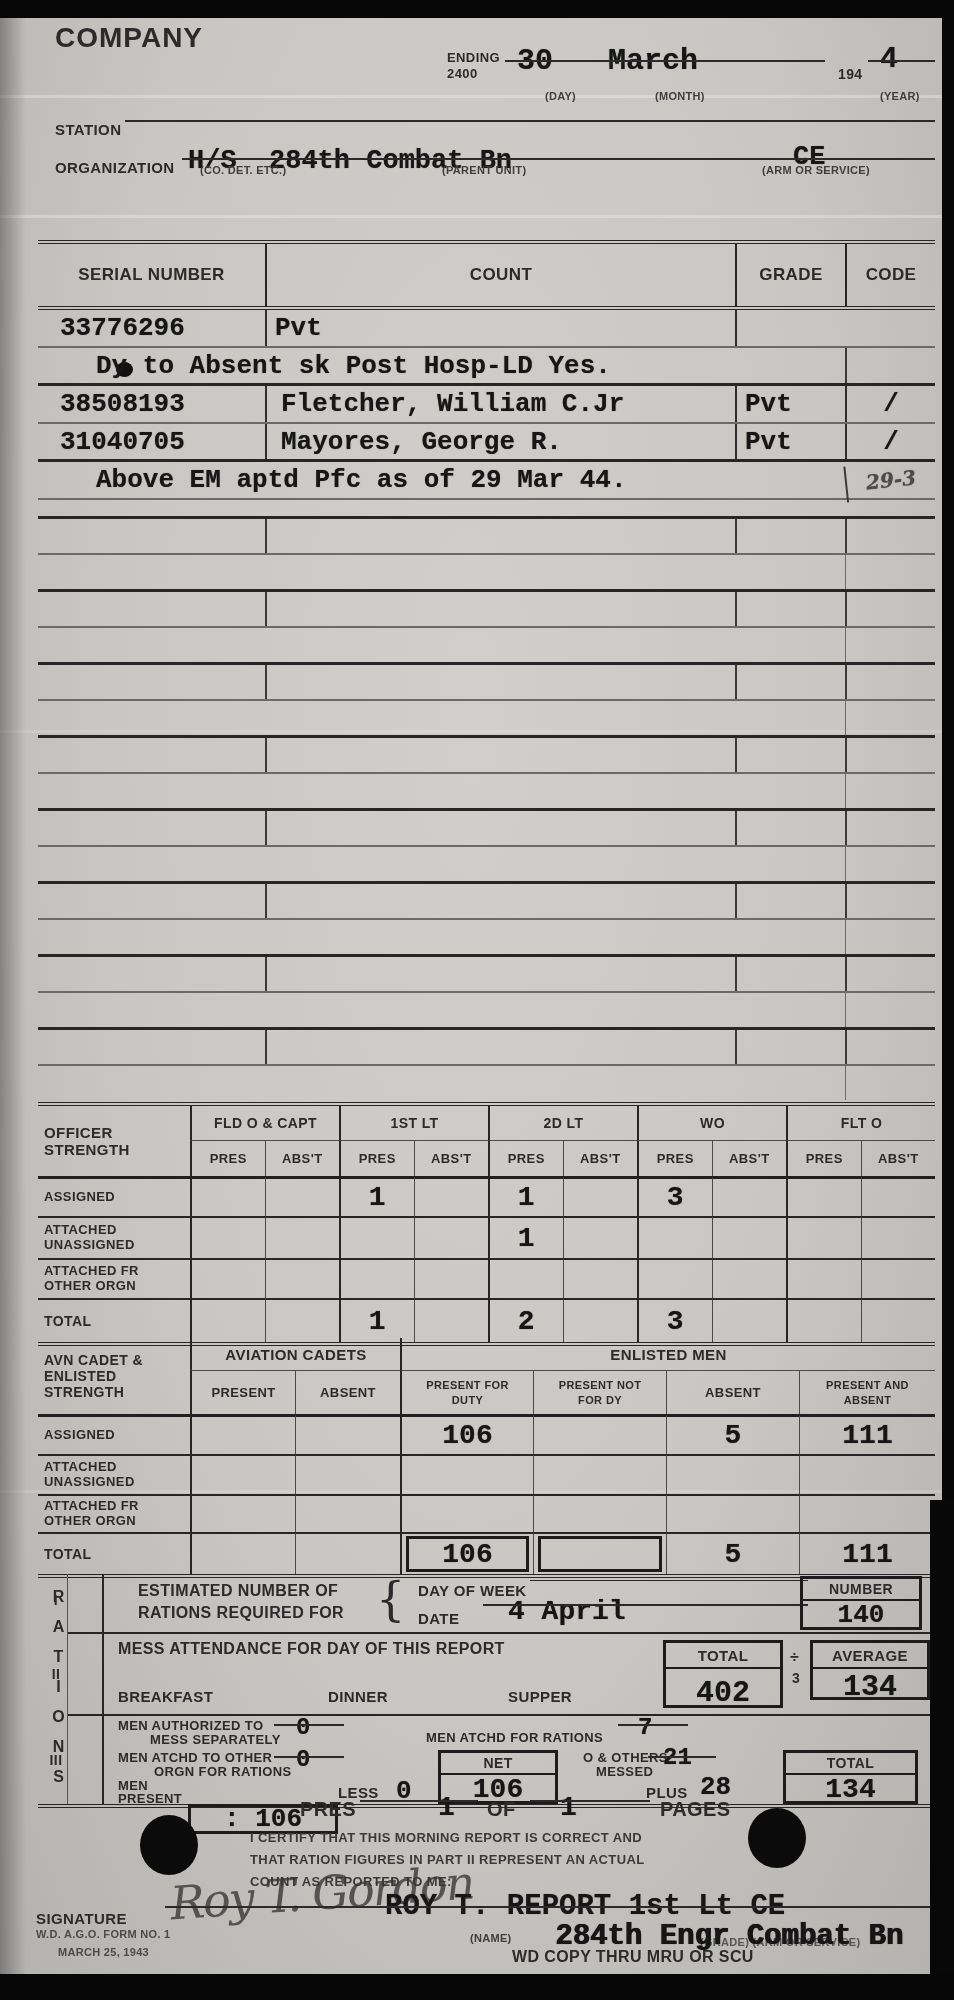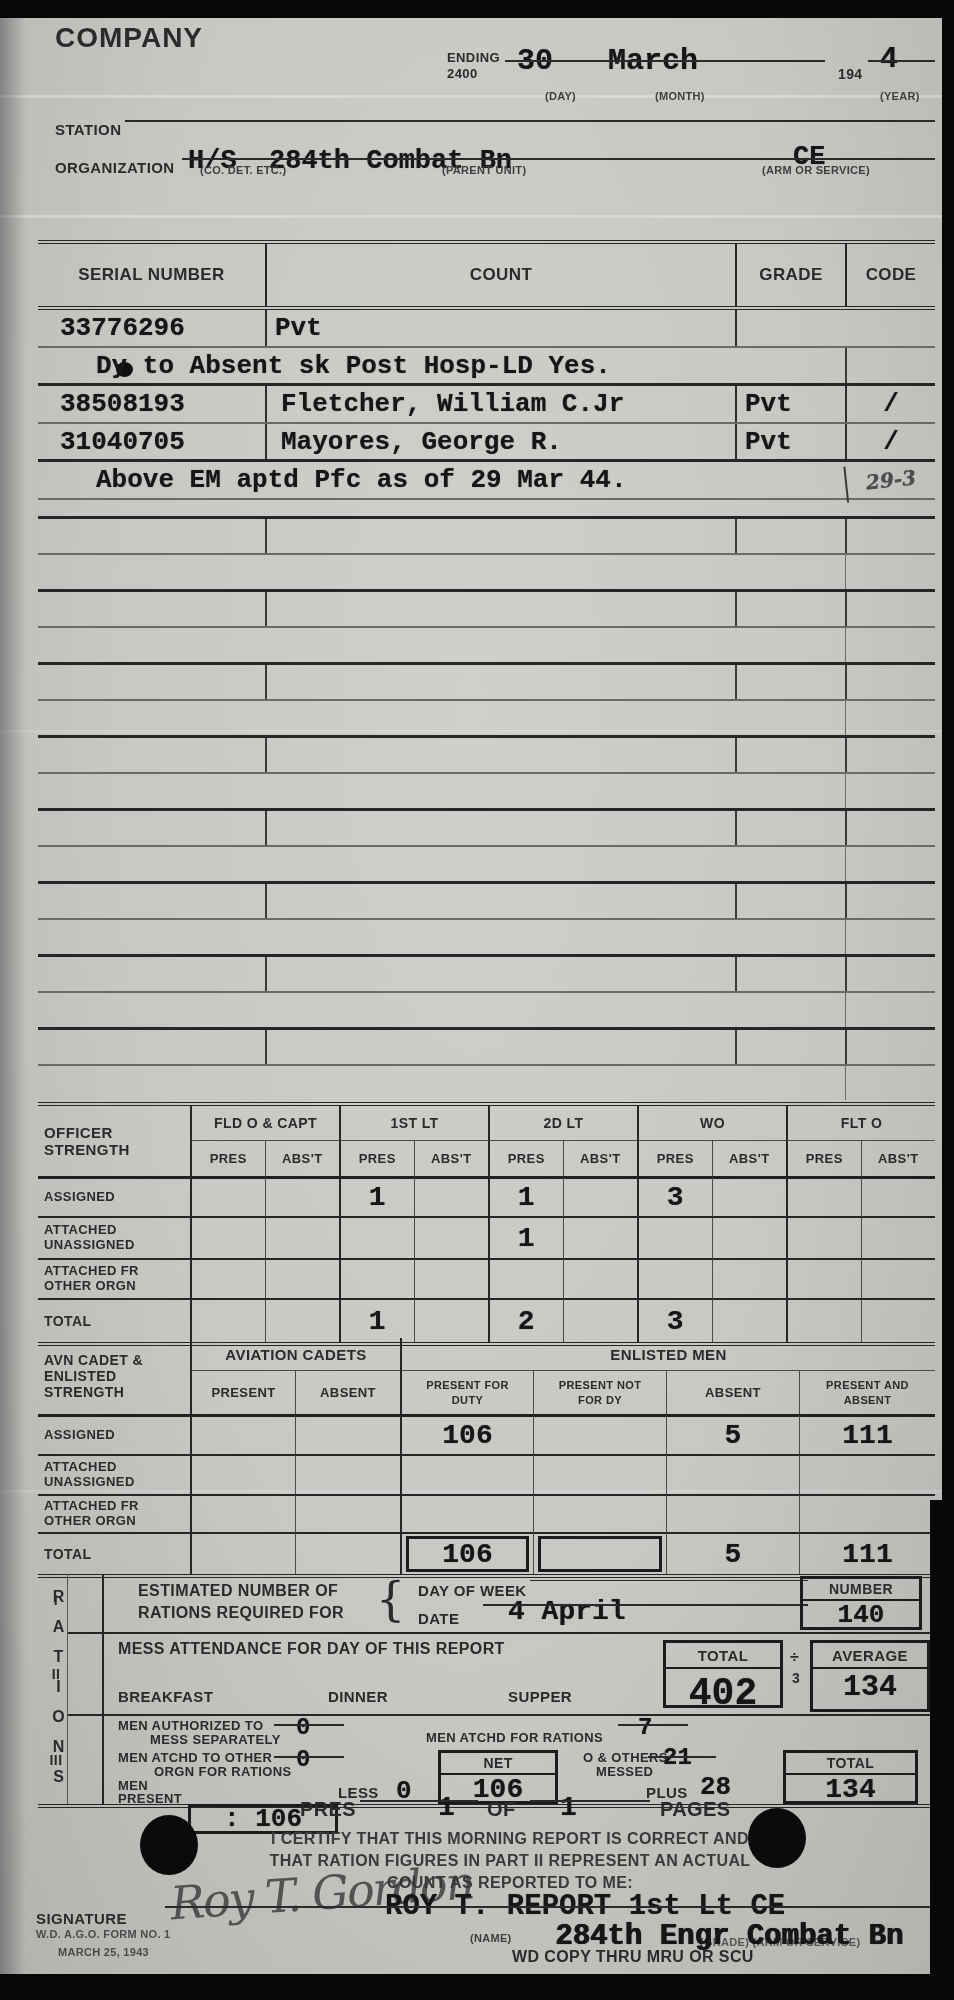--- a/index.html
+++ b/index.html
@@ -89,21 +89,21 @@
     font-size:16px; font-weight:700; color:#2b2b2b; font-family:"Liberation Sans",sans-serif; }
   .rat-numcol{ position:absolute; left:30px; top:0; bottom:0; width:36px; border-right:2px solid #262626; }
   .rat-num{ position:absolute; left:0; width:36px; text-align:center; font-size:14px; }
   .sec-div{ position:absolute; left:30px; right:0; border-top:2px solid #262626; }
   .vbox{ position:absolute; border:3px solid #1c1c1c; }
   .vbox .vbox-head{ display:flex; align-items:center; justify-content:center;
     border-bottom:2px solid #1c1c1c; font-size:14px; }
   .vbox .vbox-val{ display:flex; align-items:center; justify-content:center; }
 
   
-  .cert{ position:absolute; left:250px; width:520px; text-align:center; font-size:16px;
+  .cert{ position:absolute; left:250px; width:520px; font-size:13px;
     color:#3a3a3a; font-weight:700; letter-spacing:.4px; }
 </style>
 </head>
 <body>
 
 <div id="screen">
   <div id="paper">
 
     <div class="streak" style="top:77px"></div>
     <div class="streak" style="top:197px"></div>
@@ -414,25 +414,25 @@
         <div class="vbox-head plabel" style="height:22px;">NUMBER</div>
         <div class="vbox-val typed" style="height:27px; font-size:26px;">140</div>
       </div>
 
       <div class="abs plabel" style="left:80px; top:66px; font-size:16px;">MESS ATTENDANCE FOR DAY OF THIS REPORT</div>
       <div class="abs plabel" style="left:80px; top:114px; font-size:15px;">BREAKFAST</div>
       <div class="abs plabel" style="left:290px; top:114px; font-size:15px;">DINNER</div>
       <div class="abs plabel" style="left:470px; top:114px; font-size:15px;">SUPPER</div>
       <div class="vbox" style="left:625px; top:66px; width:120px; height:68px;">
         <div class="vbox-head plabel" style="height:26px; font-size:15px;">TOTAL</div>
-        <div class="vbox-val typed" style="height:48px; font-size:38px;">402</div>
+        <div class="vbox-val typed" style="height:48px; font-size:30px;">402</div>
       </div>
       <div class="abs plabel" style="left:752px; top:74px; font-size:16px;">÷</div>
       <div class="abs plabel" style="left:754px; top:96px; font-size:14px;">3</div>
-      <div class="vbox" style="left:772px; top:66px; width:120px; height:72px;">
+      <div class="vbox" style="left:772px; top:66px; width:120px; height:60px;">
         <div class="vbox-head plabel" style="height:26px; font-size:15px;">AVERAGE</div>
         <div class="vbox-val typed" style="height:36px; font-size:30px;">134</div>
       </div>
 
       <div class="abs plabel" style="left:80px; top:144px; font-size:13px;">MEN AUTHORIZED TO</div>
       <div class="abs plabel" style="left:112px; top:158px; font-size:13px;">MESS SEPARATELY</div>
       <div class="abs typed" style="left:258px; top:140px; font-size:24px;">0</div>
       <div class="uline" style="left:236px; top:150px; width:70px;"></div>
       <div class="abs plabel" style="left:388px; top:156px; font-size:13px;">MEN ATCHD FOR RATIONS</div>
       <div class="abs typed" style="left:600px; top:140px; font-size:24px;">7</div>

